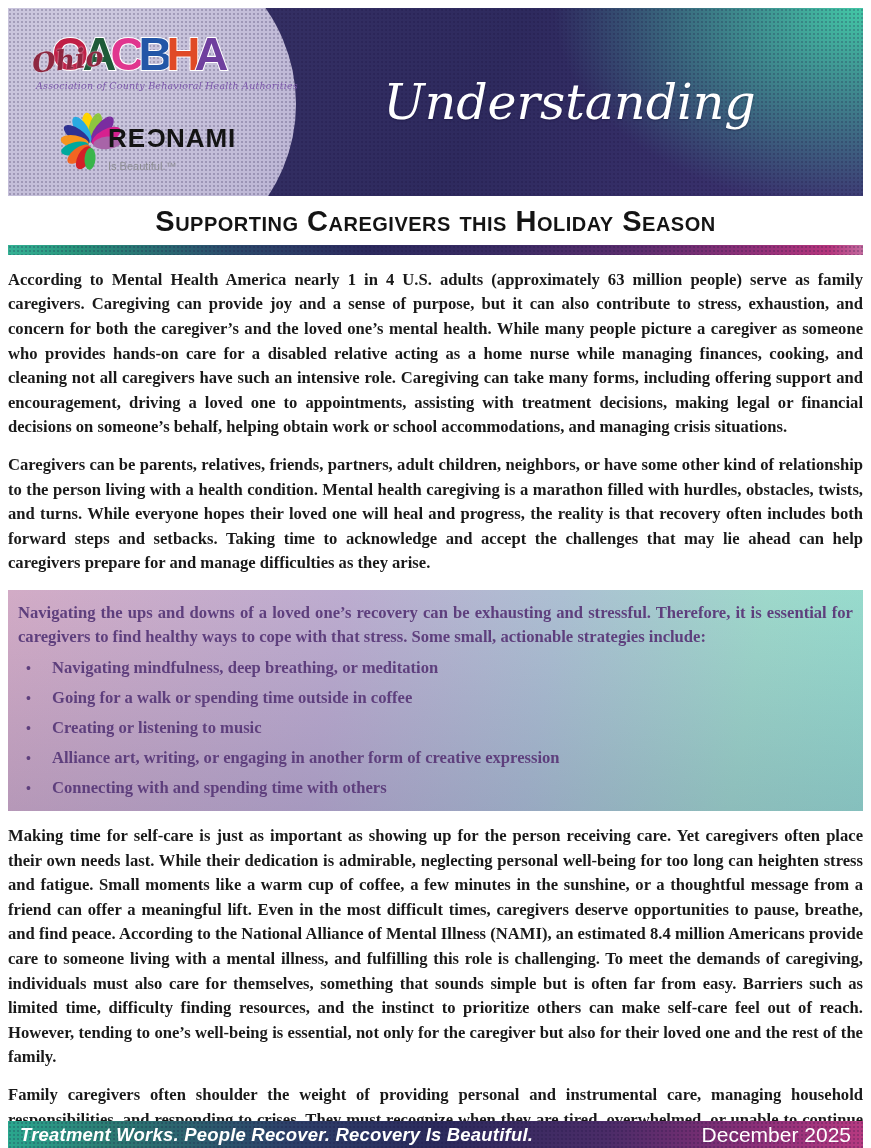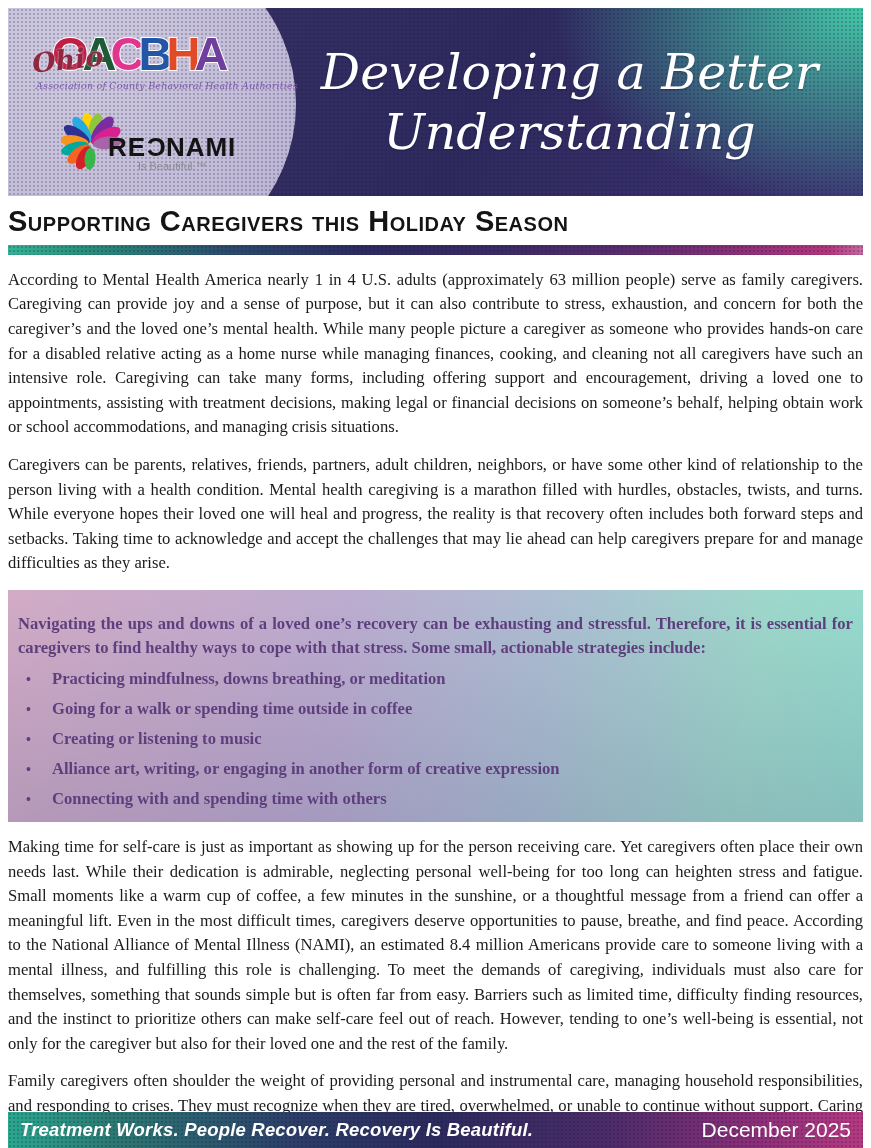--- a/index.html
+++ b/index.html
@@ -48,72 +48,72 @@
   }
   .recovery-logo{position:absolute;left:50px;top:102px;display:flex;align-items:flex-end;z-index:3;}
   .recovery-flower{margin-right:-16px;margin-bottom:-4px;}
   .recovery-textcol{display:flex;flex-direction:column;}
   .recovery-wordmark{
     font-family:"Liberation Sans",sans-serif;font-weight:700;font-size:26px;
     color:#141414;letter-spacing:1px;line-height:1;
   }
   .recovery-wordmark .flip-c{display:inline-block;transform:scaleX(-1);}
   .recovery-sub{
-    font-family:"Liberation Sans",sans-serif;font-size:11px;color:#8d8d93;margin-top:0;text-align:center;
+    font-family:"Liberation Sans",sans-serif;font-size:11px;color:#8d8d93;margin-top:9px;
   }
   .header-title{
     position:absolute;left:268px;right:0;top:0;bottom:0;z-index:3;
     display:flex;flex-direction:column;align-items:center;justify-content:center;
     padding-top:2px;
     font-family:"DejaVu Serif",serif;font-style:italic;
     color:#ffffff;font-size:49px;line-height:1.22;text-align:center;
     text-shadow:0 1px 2px rgba(10,5,40,0.35);
   }
 
   
   .headline{
-    margin:10px 8px 0;text-align:left;
+    margin:10px 8px 0;text-align:center;
     font-family:"Liberation Sans",sans-serif;font-weight:700;
     font-variant:small-caps;letter-spacing:0.5px;
     font-size:29px;color:#141414;line-height:1.1;
   }
   .divider{
     position:relative;height:10px;margin:7px 8px 0;
     background:linear-gradient(to right,
       #35b295 0%, #28937b 8%, #2b4a6b 26%, #2c2a5e 42%, #3a2b63 58%,
       #5d2d6e 74%, #8f3078 87%, #b5357c 96%, #c36a9e 100%);
   }
 
   
   .content{padding:0 8px;}
   .body-para{
     margin:13px 0 0;text-align:justify;
-    font-size:16.6px;line-height:24.6px;color:#1a1a1a;
+    font-size:16.6px;line-height:24.6px;color:#1a1a1a;font-weight:bold;
   }
   .highlight-box{
-    position:relative;margin:14px 0 0;padding:22px 10px 13px;
+    position:relative;margin:14px 0 0;padding:11px 10px 13px;
     background:
       linear-gradient(to bottom, rgba(255,255,255,0.05) 0%, rgba(98,98,140,0.22) 100%),
       linear-gradient(100deg, #d0a7c3 0%, #b9a8cd 38%, #a8bcd0 62%, #99d6c8 85%, #8fdacb 100%);
   }
   .hl-intro{
     font-weight:700;color:#5e3f7d;font-size:16.6px;line-height:23.5px;text-align:justify;
   }
   .hl-list{list-style:none;margin:6px 0 0;padding:0;}
   .hl-bullet{
     display:flex;align-items:baseline;margin-top:10px;
     font-weight:700;color:#5e3f7d;font-size:16.6px;line-height:19px;
   }
   .hl-bullet .dot{
     flex:0 0 auto;width:26px;padding-left:8px;font-size:14px;color:#5e3f7d;
   }
 
   
   .footer{
-    position:absolute;left:8px;right:8px;bottom:0;height:36px;overflow:hidden;
+    position:absolute;left:8px;right:8px;bottom:0;height:27px;overflow:hidden;
     display:flex;align-items:center;justify-content:space-between;
     padding:13px 12px;box-sizing:border-box;
     background:linear-gradient(to right,
       #2aa78e 0%, #2b7a72 12%, #2c3f68 33%, #2b2a5c 50%, #4b2c68 70%,
       #8d2f78 88%, #b63a80 100%);
     color:#ffffff;font-family:"Liberation Sans",sans-serif;
   }
   .footer-slogan{font-style:italic;font-weight:700;font-size:18.5px;letter-spacing:0.2px;z-index:2;}
   .footer-date{font-size:21px;font-weight:400;z-index:2;}
 </style>
@@ -149,21 +149,20 @@
           <ellipse cx="0" cy="-18" rx="7" ry="14" fill="#39b54a" transform="rotate(-176)"></ellipse>
         </g>
       </svg>
       <div class="recovery-textcol">
         <div class="recovery-wordmark"><span>RE</span><span class="flip-c">C</span><span>NAMI</span></div>
         <div class="recovery-sub">Is Beautiful.™</div>
       </div>
     </div>
 
     <div class="header-title">
-      <span>Developing a Better</span>
       <span>Understanding</span>
     </div>
   </div>
 
   <div style="height:196px;"></div>
 
   <h1 class="headline">Supporting Caregivers this Holiday Season</h1>
   <div class="divider halftone"></div>
 
   <div class="content">
@@ -171,21 +170,21 @@
     <div>
         <p class="body-para">According to Mental Health America nearly 1 in 4 U.S. adults (approximately 63 million people) serve as family caregivers. Caregiving can provide joy and a sense of purpose, but it can also contribute to stress, exhaustion, and concern for both the caregiver’s and the loved one’s mental health. While many people picture a caregiver as someone who provides hands-on care for a disabled relative acting as a home nurse while managing finances, cooking, and cleaning not all caregivers have such an intensive role. Caregiving can take many forms, including offering support and encouragement, driving a loved one to appointments, assisting with treatment decisions, making legal or financial decisions on someone’s behalf, helping obtain work or school accommodations, and managing crisis situations.</p>
         <p class="body-para">Caregivers can be parents, relatives, friends, partners, adult children, neighbors, or have some other kind of relationship to the person living with a health condition. Mental health caregiving is a marathon filled with hurdles, obstacles, twists, and turns. While everyone hopes their loved one will heal and progress, the reality is that recovery often includes both forward steps and setbacks. Taking time to acknowledge and accept the challenges that may lie ahead can help caregivers prepare for and manage difficulties as they arise.</p>
       </div>
 
     <div class="highlight-box">
       <div class="hl-intro">Navigating the ups and downs of a loved one’s recovery can be exhausting and stressful. Therefore, it is essential for caregivers to find healthy ways to cope with that stress. Some small, actionable strategies include:</div>
       <ul class="hl-list">
           <li class="hl-bullet">
             <span class="dot">•</span>
-            <span class="bullet-text">Practicing mindfulness, downs breathing, or meditation</span>
+            <span class="bullet-text">Navigating mindfulness, deep breathing, or meditation</span>
           </li>
           <li class="hl-bullet">
             <span class="dot">•</span>
             <span class="bullet-text">Going for a walk or spending time outside in coffee</span>
           </li>
           <li class="hl-bullet">
             <span class="dot">•</span>
             <span class="bullet-text">Creating or listening to music</span>
           </li>
           <li class="hl-bullet">

